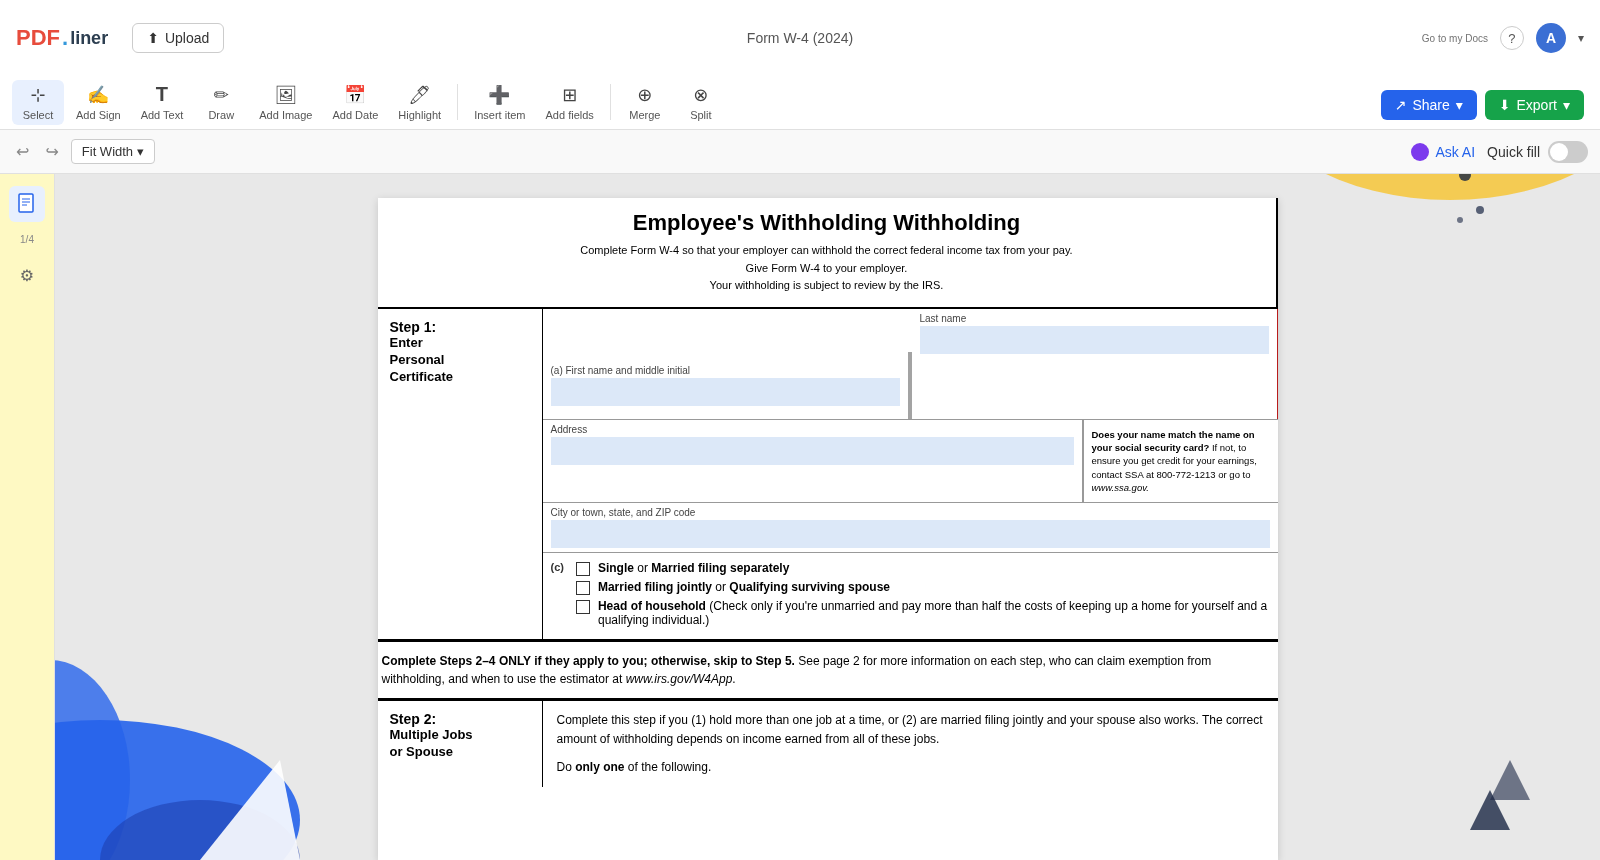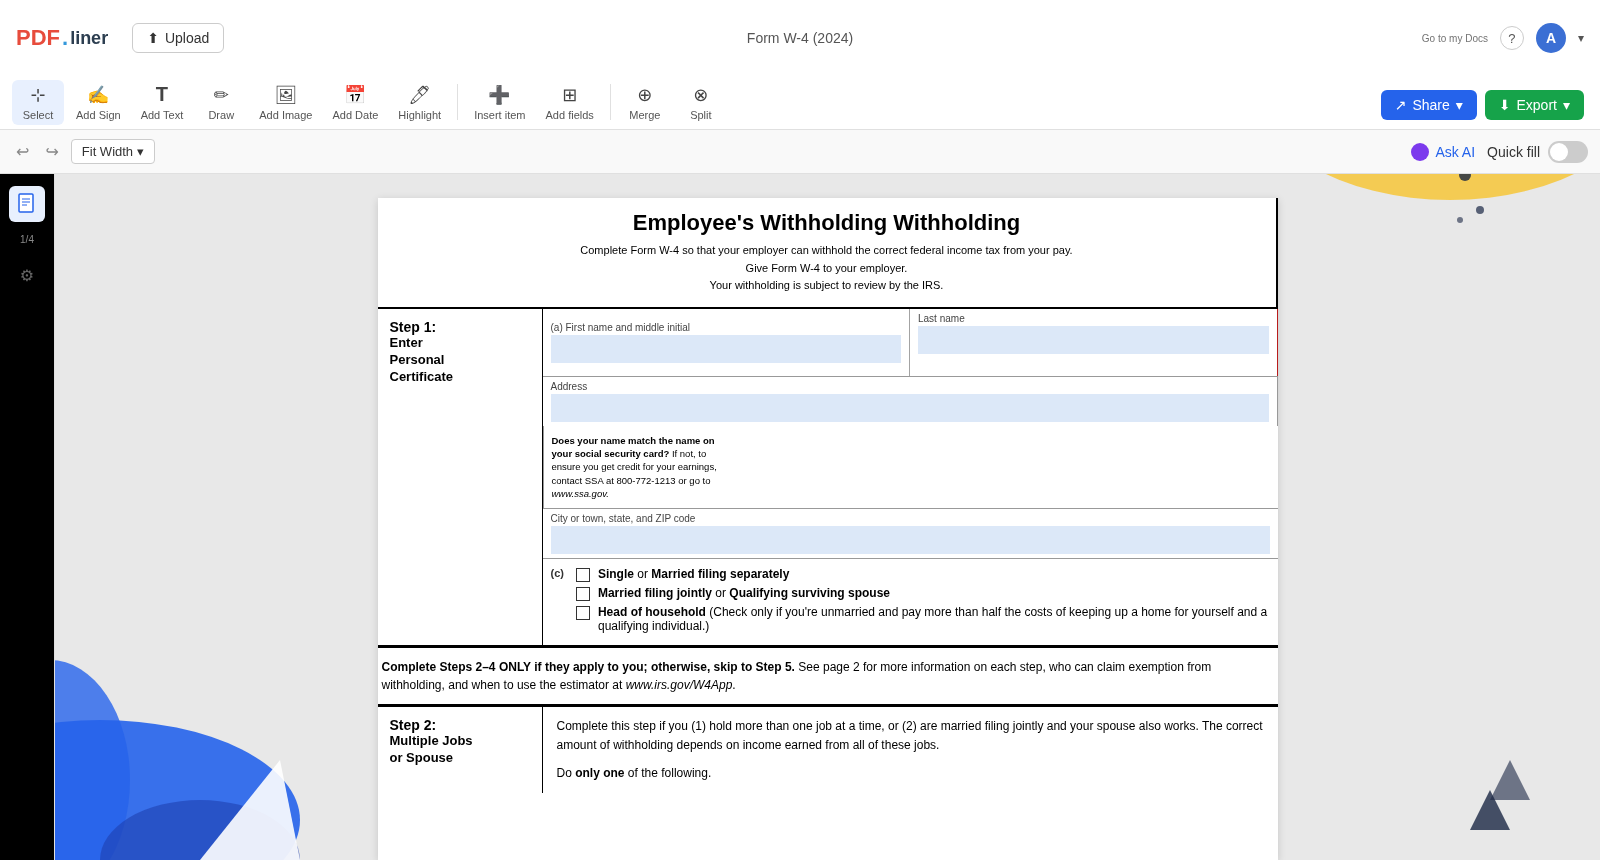--- a/index.html
+++ b/index.html
@@ -255,21 +255,21 @@
       z-index: 11;
     }
 
     
     .left-sidebar {
       position: absolute;
       top: 174px;
       left: 0;
       width: 55px;
       bottom: 0;
-      background: #000000;
+      background: #fef9c3;
       border-right: 1px solid #e0e0e0;
       display: flex;
       flex-direction: column;
       align-items: center;
       padding-top: 12px;
       gap: 12px;
       z-index: 10;
     }
 
     .sidebar-icon {
@@ -658,33 +658,33 @@
         <div class="step1-subtitle">
           <span>Enter</span><br>
           <span>Personal</span><br>
           <span>Certificate</span>
         </div>
       </div>
 
       <div class="step1-fields">
 
         <div style="display:flex; border-bottom:1px solid #999;">
-          <div style="flex:1; padding:13px 8px; border-right:1px solid #a3a3a3;">
+          <div style="flex:1; padding:13px 8px; border-right:4px solid #a3a3a3;margin-top:43px;">
             <div class="field-label">(a) First name and middle initial</div>
             <input class="field-input" type="text" style="">
           </div>
           <div style="flex:1; padding:4px 8px; border-right:1px solid #b91c1c;">
             <div class="field-label">Last name</div>
             <input class="field-input" type="text" style="">
           </div>
           <div style="display:flex;flex-direction:column;">
           </div>
         </div>
 
-        <div style="display:flex; border-bottom:1px solid #999;flex-direction:column;">
+        <div style="display:flex; border-bottom:1px solid #999;">
           <div style="flex:1; padding:4px 8px; border-right:1px solid #999;">
             <div class="field-label">Address</div>
             <input class="field-input" type="text" style="width: 100%;">
           </div>
           <div class="right-note">
             <strong>Does your name match the name on your social security card?</strong>
             <span> If not, to ensure you get credit for your earnings, contact SSA at 800-772-1213 or go to </span><em>www.ssa.gov.</em>
           </div>
         </div>
 

